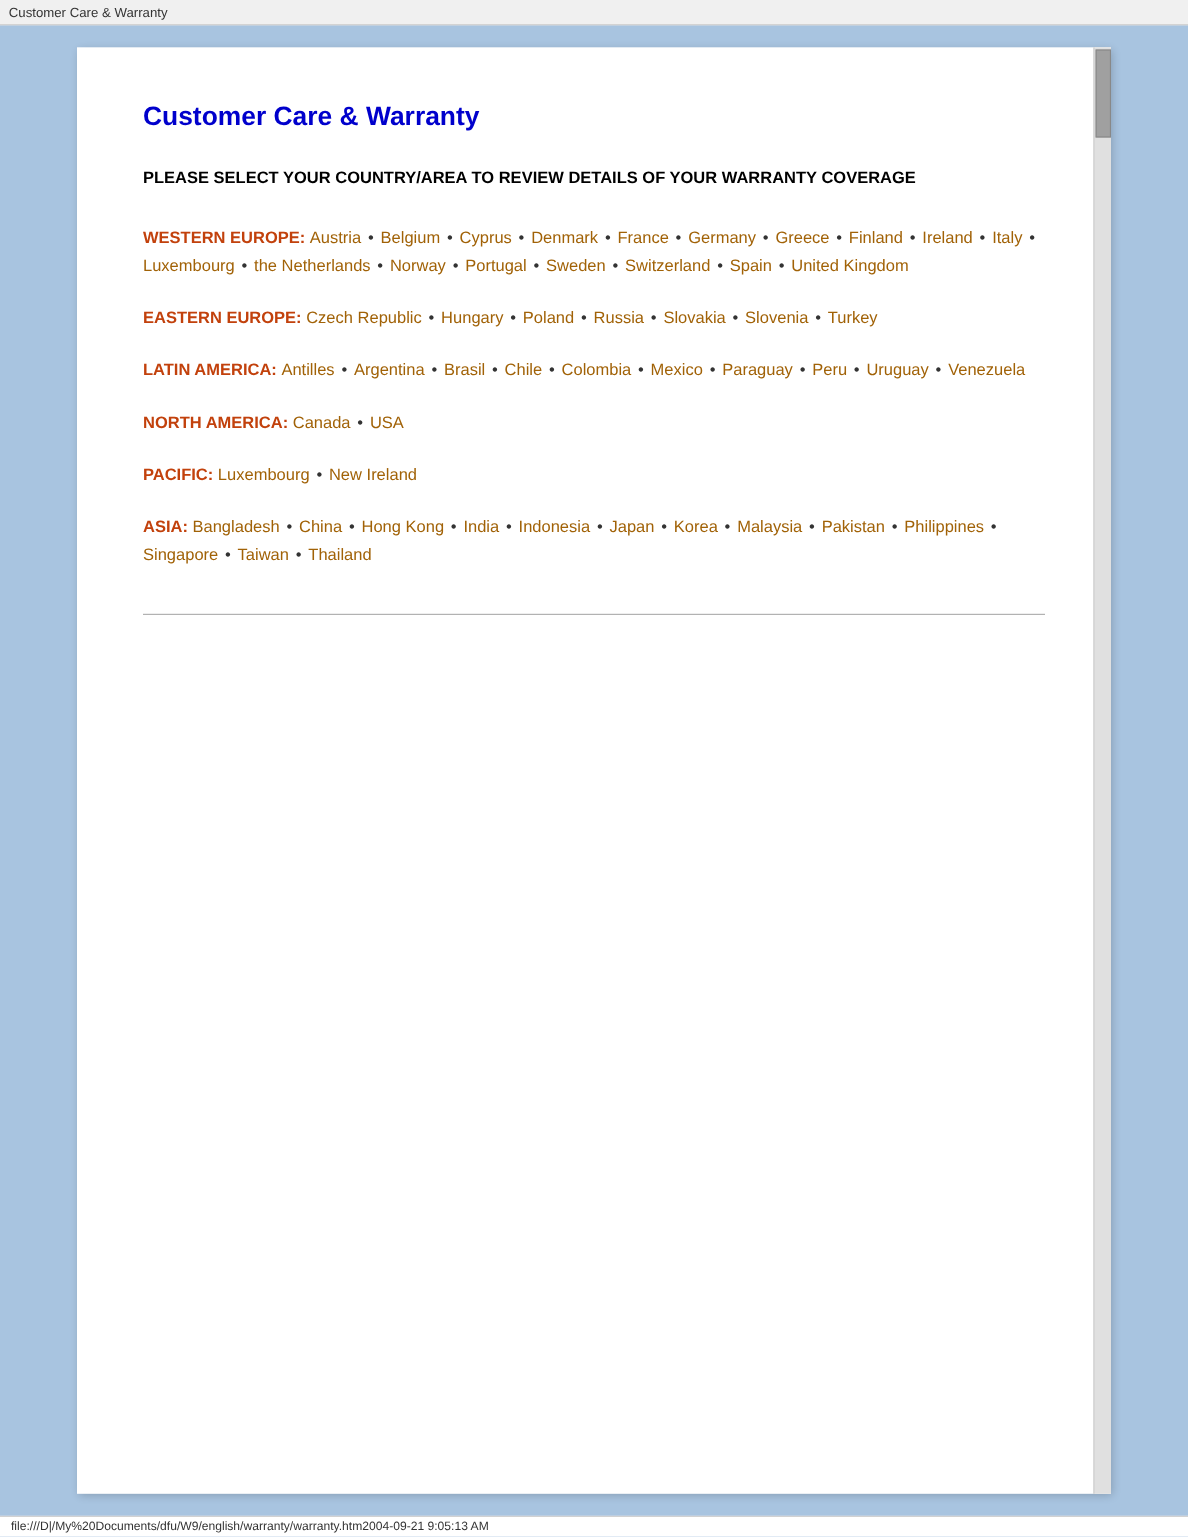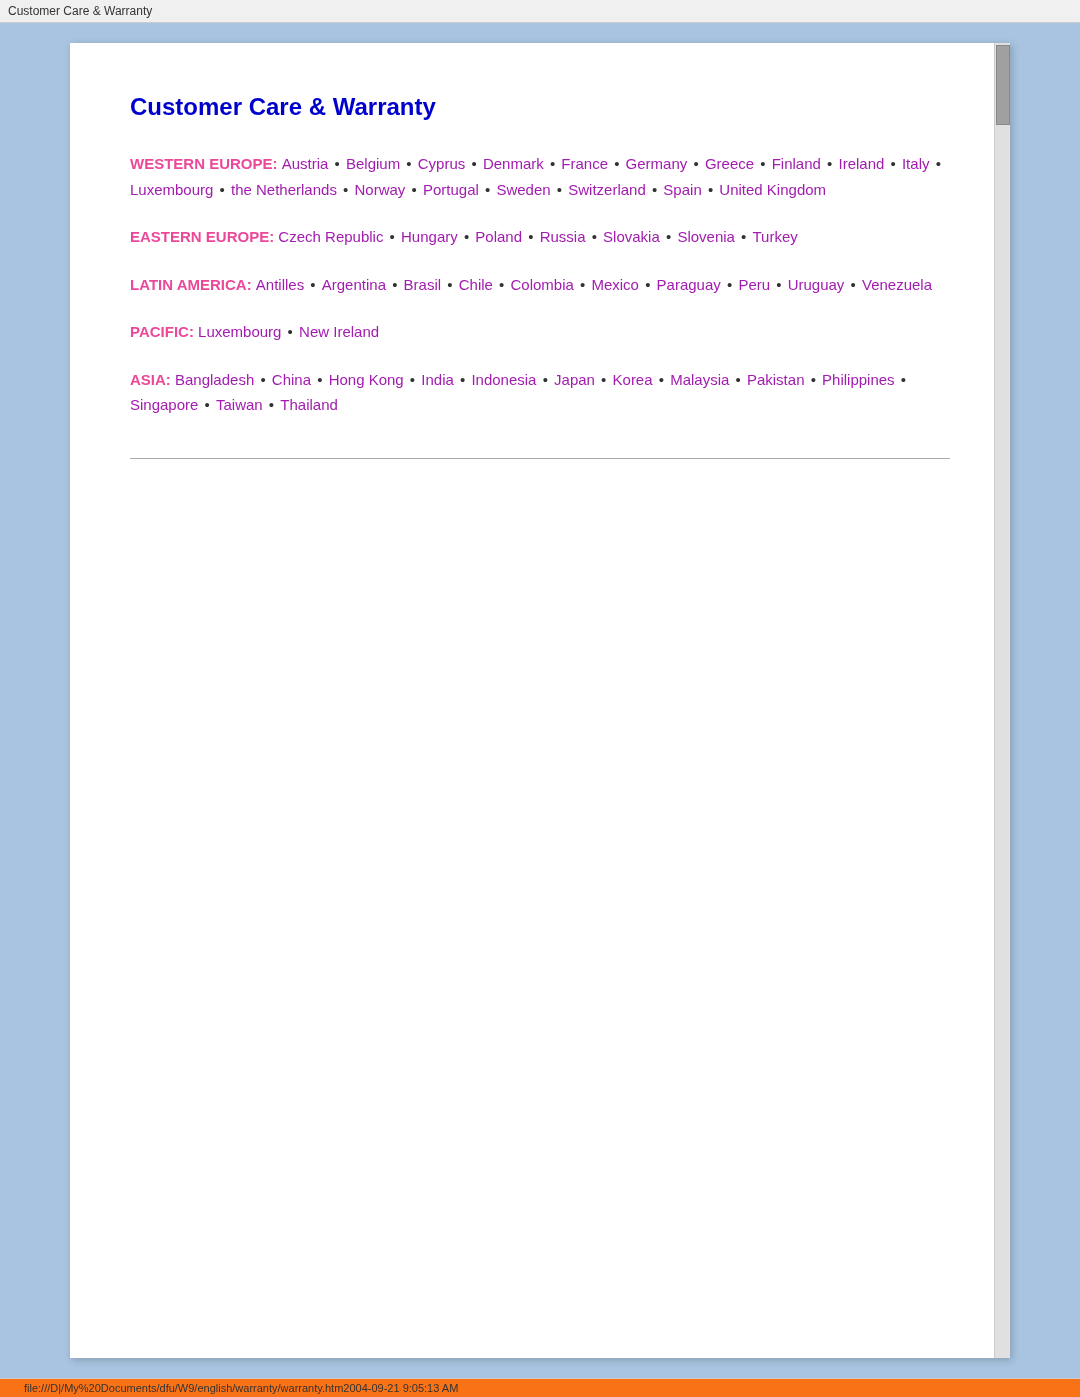--- a/index.html
+++ b/index.html
@@ -75,46 +75,46 @@
       line-height: 1.5;
     }
 
     .region-block {
       margin-bottom: 22px;
       line-height: 1.7;
       font-size: 15px;
     }
 
     .region-label {
-      color: #ec4899;
+      color: #c2410c;
       font-weight: bold;
       text-transform: uppercase;
     }
 
     .country-link {
-      color: #a21caf;
+      color: #a16207;
       text-decoration: none;
       cursor: pointer;
     }
 
     .bullet {
       color: #333;
       margin: 0 2px;
     }
 
     hr.divider {
       border: none;
       border-top: 1px solid #aaa;
       margin-top: 40px;
       margin-bottom: 20px;
     }
 
     .status-bar {
-      background-color: #f97316;
-      padding: 3px 24px;
+      background-color: #ffffff;
+      padding: 3px 10px;
       font-size: 11px;
       color: #333;
       border-top: 1px solid #ccc;
     }
   </style>
 </head>
 <body>
 
 <div class="title-bar">
   <span>Customer Care &amp; Warranty</span>
@@ -122,26 +122,28 @@
 
 <div class="browser-content">
   <div class="page-container">
 
     <div class="scrollbar">
       <div class="scrollbar-thumb"></div>
     </div>
 
     <h1 class="page-title">Customer Care &amp; Warranty</h1>
 
+    <div class="subtitle">PLEASE SELECT YOUR COUNTRY/AREA TO REVIEW DETAILS OF YOUR WARRANTY COVERAGE</div>
 
     <div id="regions-container">
 
     <div class="region-block"><span class="region-label">WESTERN EUROPE: </span><a class="country-link" href="#">Austria</a><span class="bullet"> • </span><a class="country-link" href="#">Belgium</a><span class="bullet"> • </span><a class="country-link" href="#">Cyprus</a><span class="bullet"> • </span><a class="country-link" href="#">Denmark</a><span class="bullet"> • </span><a class="country-link" href="#">France</a><span class="bullet"> • </span><a class="country-link" href="#">Germany</a><span class="bullet"> • </span><a class="country-link" href="#">Greece</a><span class="bullet"> • </span><a class="country-link" href="#">Finland</a><span class="bullet"> • </span><a class="country-link" href="#">Ireland</a><span class="bullet"> • </span><a class="country-link" href="#">Italy</a><span class="bullet"> • </span><a class="country-link" href="#">Luxembourg</a><span class="bullet"> • </span><a class="country-link" href="#">the Netherlands</a><span class="bullet"> • </span><a class="country-link" href="#">Norway</a><span class="bullet"> • </span><a class="country-link" href="#">Portugal</a><span class="bullet"> • </span><a class="country-link" href="#">Sweden</a><span class="bullet"> • </span><a class="country-link" href="#">Switzerland</a><span class="bullet"> • </span><a class="country-link" href="#">Spain</a><span class="bullet"> • </span><a class="country-link" href="#">United Kingdom</a></div>
         <div class="region-block"><span class="region-label">EASTERN EUROPE: </span><a class="country-link" href="#">Czech Republic</a><span class="bullet"> • </span><a class="country-link" href="#">Hungary</a><span class="bullet"> • </span><a class="country-link" href="#">Poland</a><span class="bullet"> • </span><a class="country-link" href="#">Russia</a><span class="bullet"> • </span><a class="country-link" href="#">Slovakia</a><span class="bullet"> • </span><a class="country-link" href="#">Slovenia</a><span class="bullet"> • </span><a class="country-link" href="#">Turkey</a></div>
         <div class="region-block"><span class="region-label">LATIN AMERICA: </span><a class="country-link" href="#">Antilles</a><span class="bullet"> • </span><a class="country-link" href="#">Argentina</a><span class="bullet"> • </span><a class="country-link" href="#">Brasil</a><span class="bullet"> • </span><a class="country-link" href="#">Chile</a><span class="bullet"> • </span><a class="country-link" href="#">Colombia</a><span class="bullet"> • </span><a class="country-link" href="#">Mexico</a><span class="bullet"> • </span><a class="country-link" href="#">Paraguay</a><span class="bullet"> • </span><a class="country-link" href="#">Peru</a><span class="bullet"> • </span><a class="country-link" href="#">Uruguay</a><span class="bullet"> • </span><a class="country-link" href="#">Venezuela</a></div>
+        <div class="region-block"><span class="region-label">NORTH AMERICA: </span><a class="country-link" href="#">Canada</a><span class="bullet"> • </span><a class="country-link" href="#">USA</a></div>
         <div class="region-block"><span class="region-label">PACIFIC: </span><a class="country-link" href="#">Luxembourg</a><span class="bullet"> • </span><a class="country-link" href="#">New Ireland</a></div>
         <div class="region-block"><span class="region-label">ASIA: </span><a class="country-link" href="#">Bangladesh</a><span class="bullet"> • </span><a class="country-link" href="#">China</a><span class="bullet"> • </span><a class="country-link" href="#">Hong Kong</a><span class="bullet"> • </span><a class="country-link" href="#">India</a><span class="bullet"> • </span><a class="country-link" href="#">Indonesia</a><span class="bullet"> • </span><a class="country-link" href="#">Japan</a><span class="bullet"> • </span><a class="country-link" href="#">Korea</a><span class="bullet"> • </span><a class="country-link" href="#">Malaysia</a><span class="bullet"> • </span><a class="country-link" href="#">Pakistan</a><span class="bullet"> • </span><a class="country-link" href="#">Philippines</a><span class="bullet"> • </span><a class="country-link" href="#">Singapore</a><span class="bullet"> • </span><a class="country-link" href="#">Taiwan</a><span class="bullet"> • </span><a class="country-link" href="#">Thailand</a></div>
       </div>
 
     <hr class="divider">
 
   </div>
 </div>
 
 <div class="status-bar">

